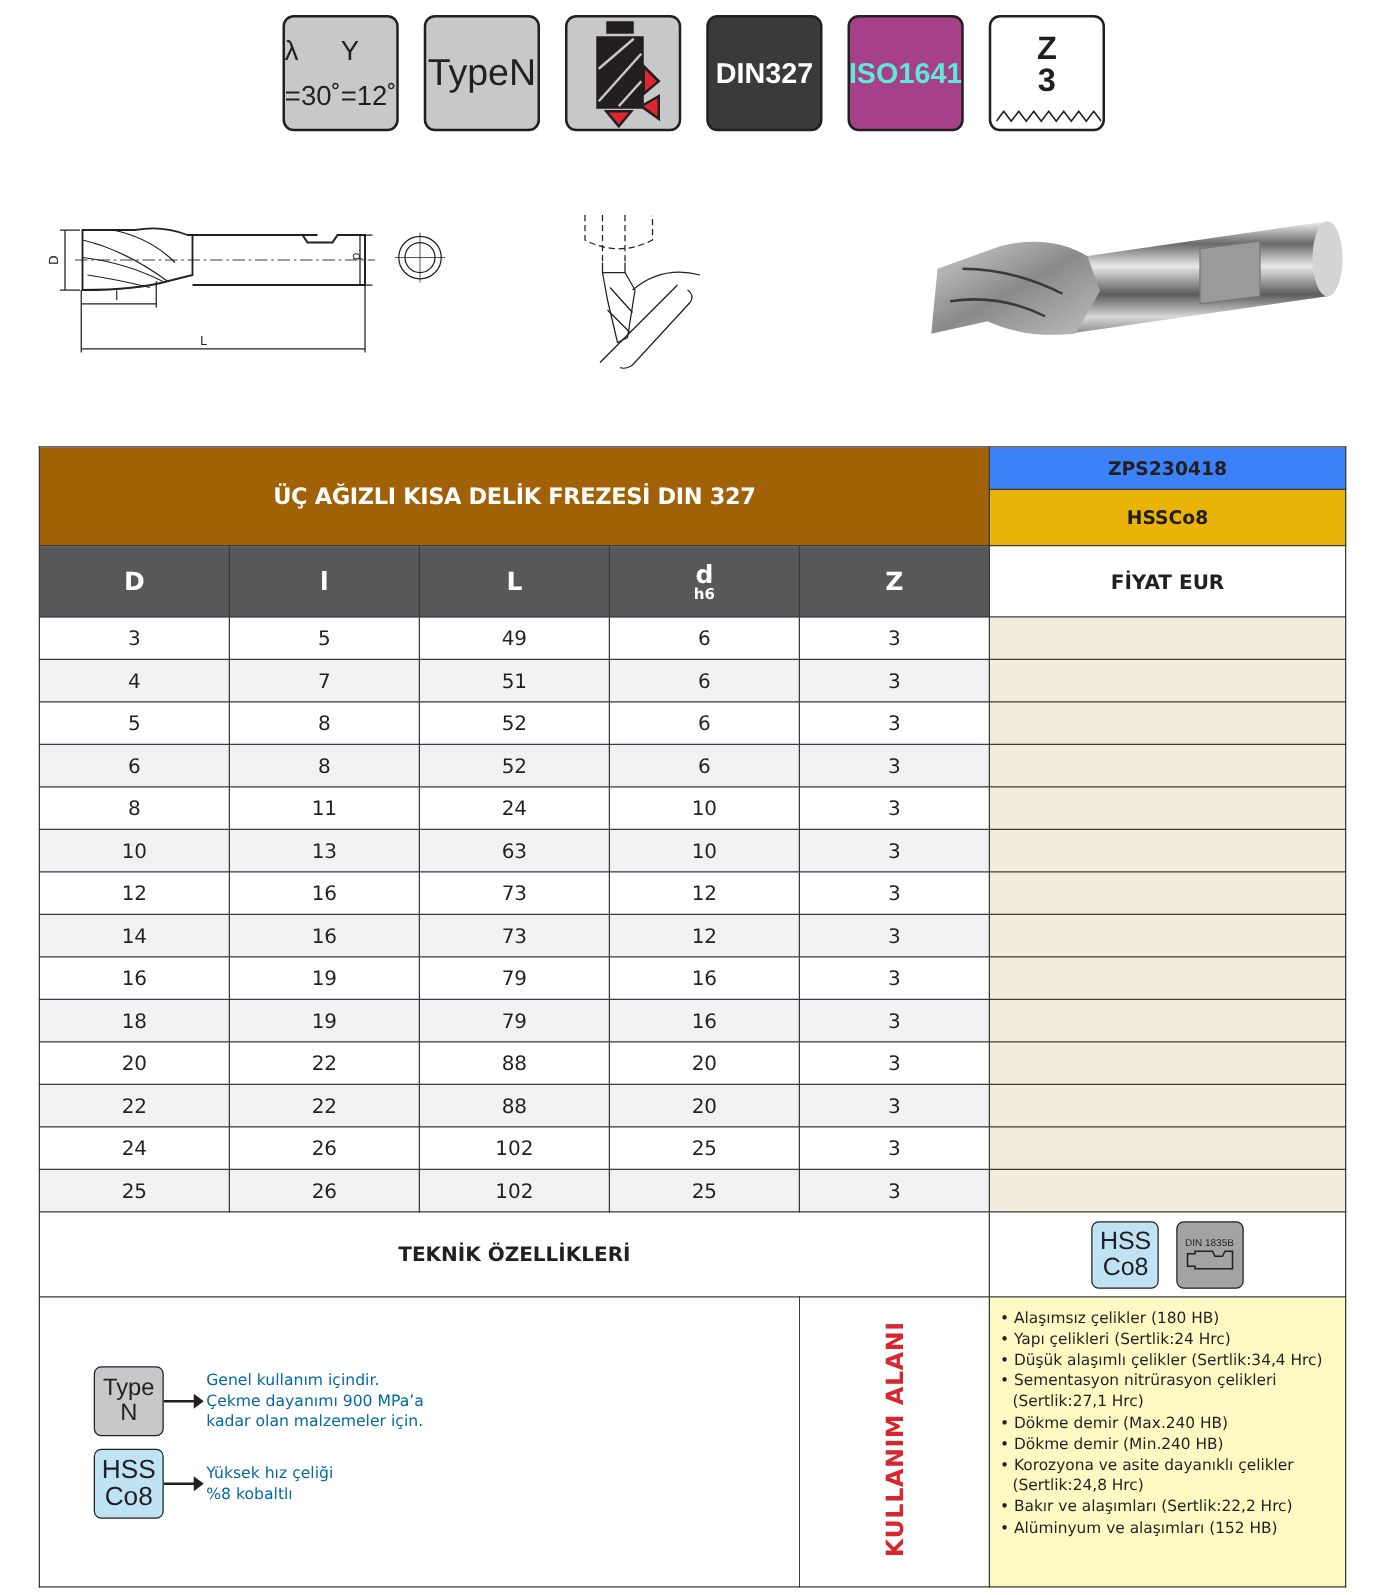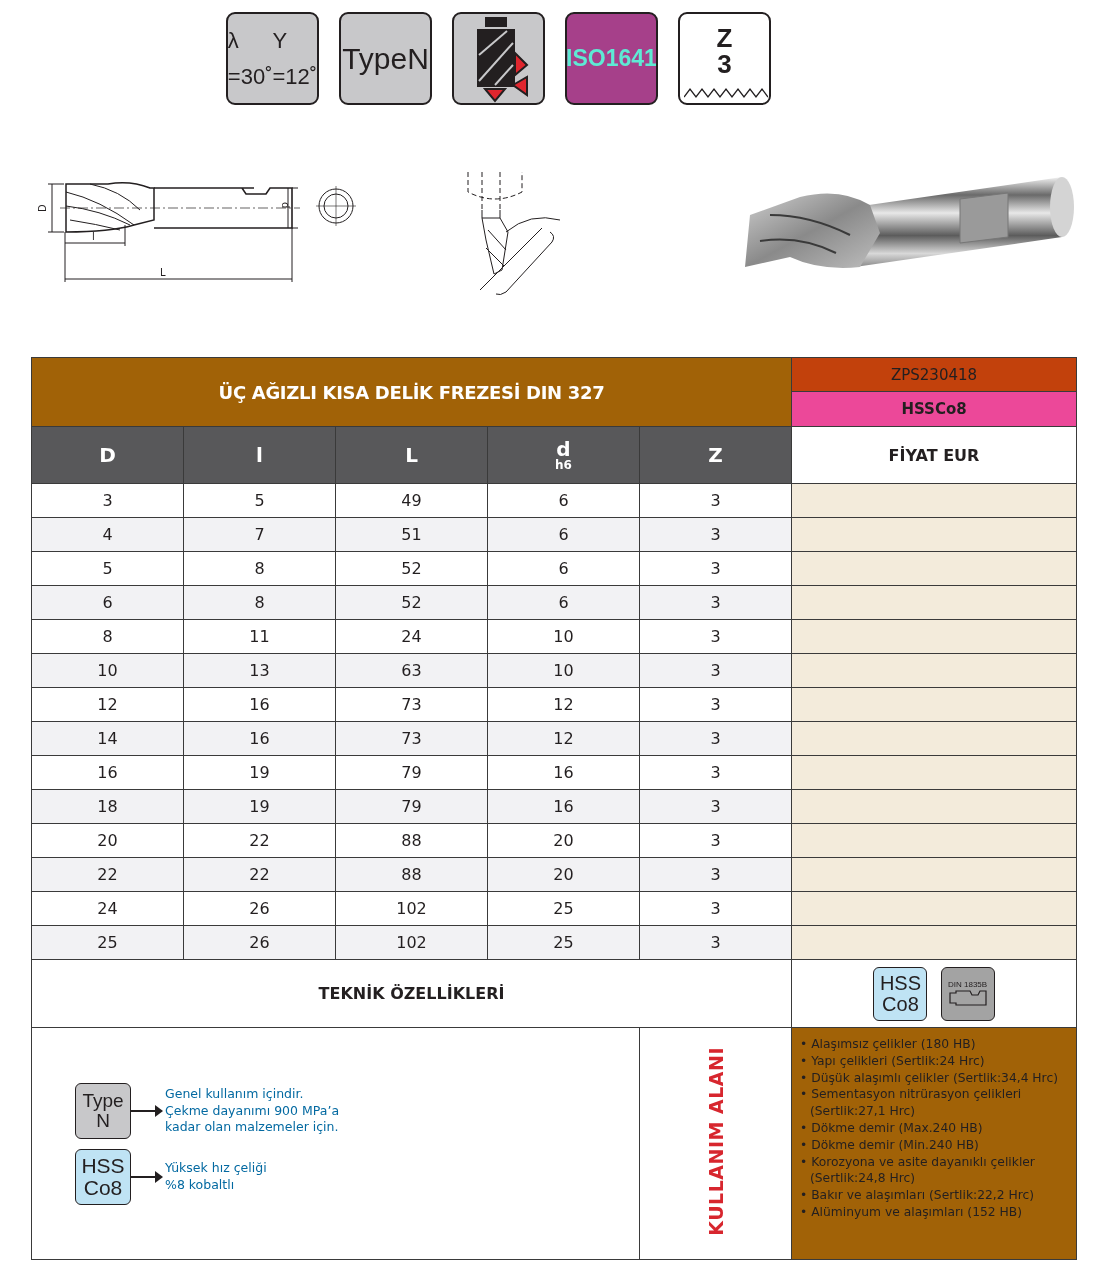--- a/index.html
+++ b/index.html
@@ -21,22 +21,22 @@
   .badge .zig { position: absolute; bottom: 4px; left: 4px; }
 
   
   .drawing { position: absolute; }
 
   
   .tbl { position: absolute; left: 31px; top: 357px; width: 1045px; border-collapse: collapse; table-layout: fixed;
          font-family: "DejaVu Sans", sans-serif; }
   .tbl td { border: 1.5px solid #3a3a3a; text-align: center; vertical-align: middle; }
   .title-cell { background: #a16207; color: #ffffff; font-weight: bold; font-size: 18px; height: 69px; letter-spacing: -0.3px; }
-  .code-cell { background: #c2410c; font-weight: normal; font-size: 15px; height: 34px; }
-  .mat-cell { background: #ec4899; font-weight: bold; font-size: 15px; height: 35px; }
+  .code-cell { background: #3b82f6; font-weight: bold; font-size: 15px; height: 34px; }
+  .mat-cell { background: #eab308; font-weight: bold; font-size: 15px; height: 45px; }
   .hdr { background: #58585a; color: #ffffff; font-weight: bold; font-size: 20px; height: 57px; }
   .hdr .sub { display: block; font-size: 12px; line-height: 1; }
   .hdr .main { display: block; line-height: 1; }
   .price-hdr { background: #ffffff; font-weight: bold; font-size: 16px; }
   .tbl tr.row td { height: 34px; font-size: 16px; color: #231f20; }
   .tbl tr.row.odd td { background: #ffffff; }
   .tbl tr.row.even td { background: #f2f2f4; }
   .tbl tr.row td.price { background: #f3ebdb; }
   .tech-title { height: 68px; font-weight: bold; font-size: 16px; background: #fff; }
   .tech-icons { background: #fff; }
@@ -52,21 +52,21 @@
               align-items: center; justify-content: center; font-family: "Liberation Sans", sans-serif; line-height: 1.05; }
   .leg-icon.gray { background: #c8c8ca; font-size: 19px; }
   .leg-icon.blue { background: #bfe3f4; font-size: 21px; }
   .arrow { width: 26px; height: 2px; background: #231f20; position: relative; margin-right: 4px; }
   .arrow::after { content: ""; position: absolute; right: -6px; top: -5px; border-left: 8px solid #231f20;
                   border-top: 6px solid transparent; border-bottom: 6px solid transparent; }
   .leg-text { font-size: 12.5px; line-height: 1.35; margin-left: 4px; color: #0369a1; }
   .usage-cell { background: #fff; width: 150px; }
   .usage-label { color: #d7262e; font-weight: bold; font-size: 19px; writing-mode: vertical-rl; transform: rotate(180deg);
                  display: inline-block; letter-spacing: 0.5px; }
-  .usage-list { background: #a16207; text-align: left !important; vertical-align: top !important; padding: 8px 4px 0 8px; }
+  .usage-list { background: #fef9c3; text-align: left !important; vertical-align: top !important; padding: 8px 4px 0 8px; }
   .usage-list ul { list-style: none; font-size: 12.3px; line-height: 16.8px; }
   .usage-list li { padding-left: 10px; text-indent: -10px; }
   .usage-list li::before { content: "• "; }
 </style>
 </head>
 <body>
 
 <div class="badges">
   <div class="badge gray">
     <span class="ang">λ =30˚</span>
@@ -80,20 +80,24 @@
     <svg width="88" height="88" viewBox="0 0 88 88">
       <rect x="30" y="2" width="22" height="10" fill="#231f20"></rect>
       <rect x="22" y="14" width="38" height="58" fill="#231f20"></rect>
       <line x1="24" y1="40" x2="52" y2="16" stroke="#c8c8ca" stroke-width="2"></line>
       <line x1="24" y1="66" x2="58" y2="28" stroke="#c8c8ca" stroke-width="2"></line>
       <line x1="40" y1="70" x2="58" y2="50" stroke="#c8c8ca" stroke-width="2"></line>
       <polygon points="60,38 72,50 60,60" fill="#e0262e" stroke="#231f20" stroke-width="2"></polygon>
       <polygon points="30,74 50,74 40,86" fill="#e0262e" stroke="#231f20" stroke-width="2"></polygon>
       <polygon points="58,70 72,62 72,80" fill="#e0262e" stroke="#231f20" stroke-width="2"></polygon>
     </svg>
+  </div>
+  <div class="badge dark">
+    <span>DIN</span>
+    <span>327</span>
   </div>
   <div class="badge purple">
     <span>ISO</span>
     <span>1641</span>
   </div>
   <div class="badge white">
     <div class="zz">
       <div>Z</div>
       <div>3</div>
     </div>

